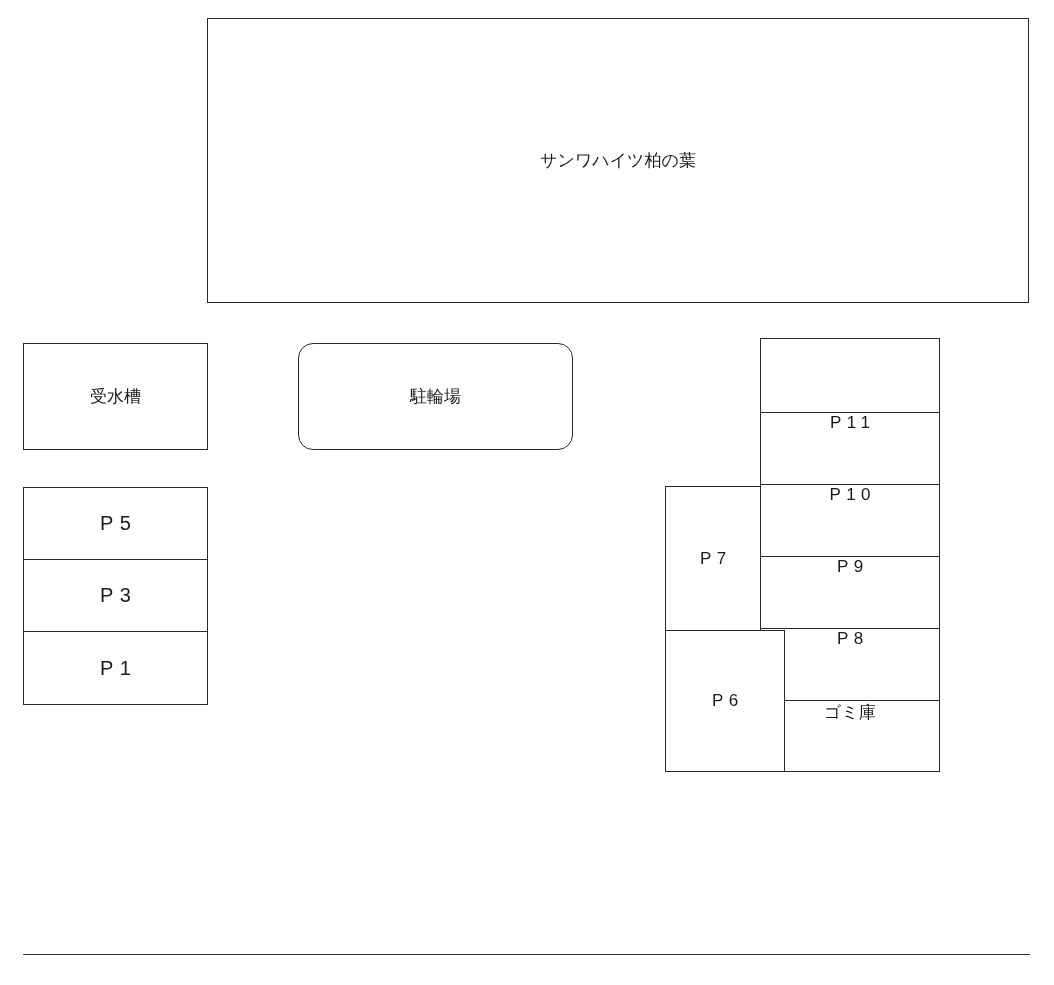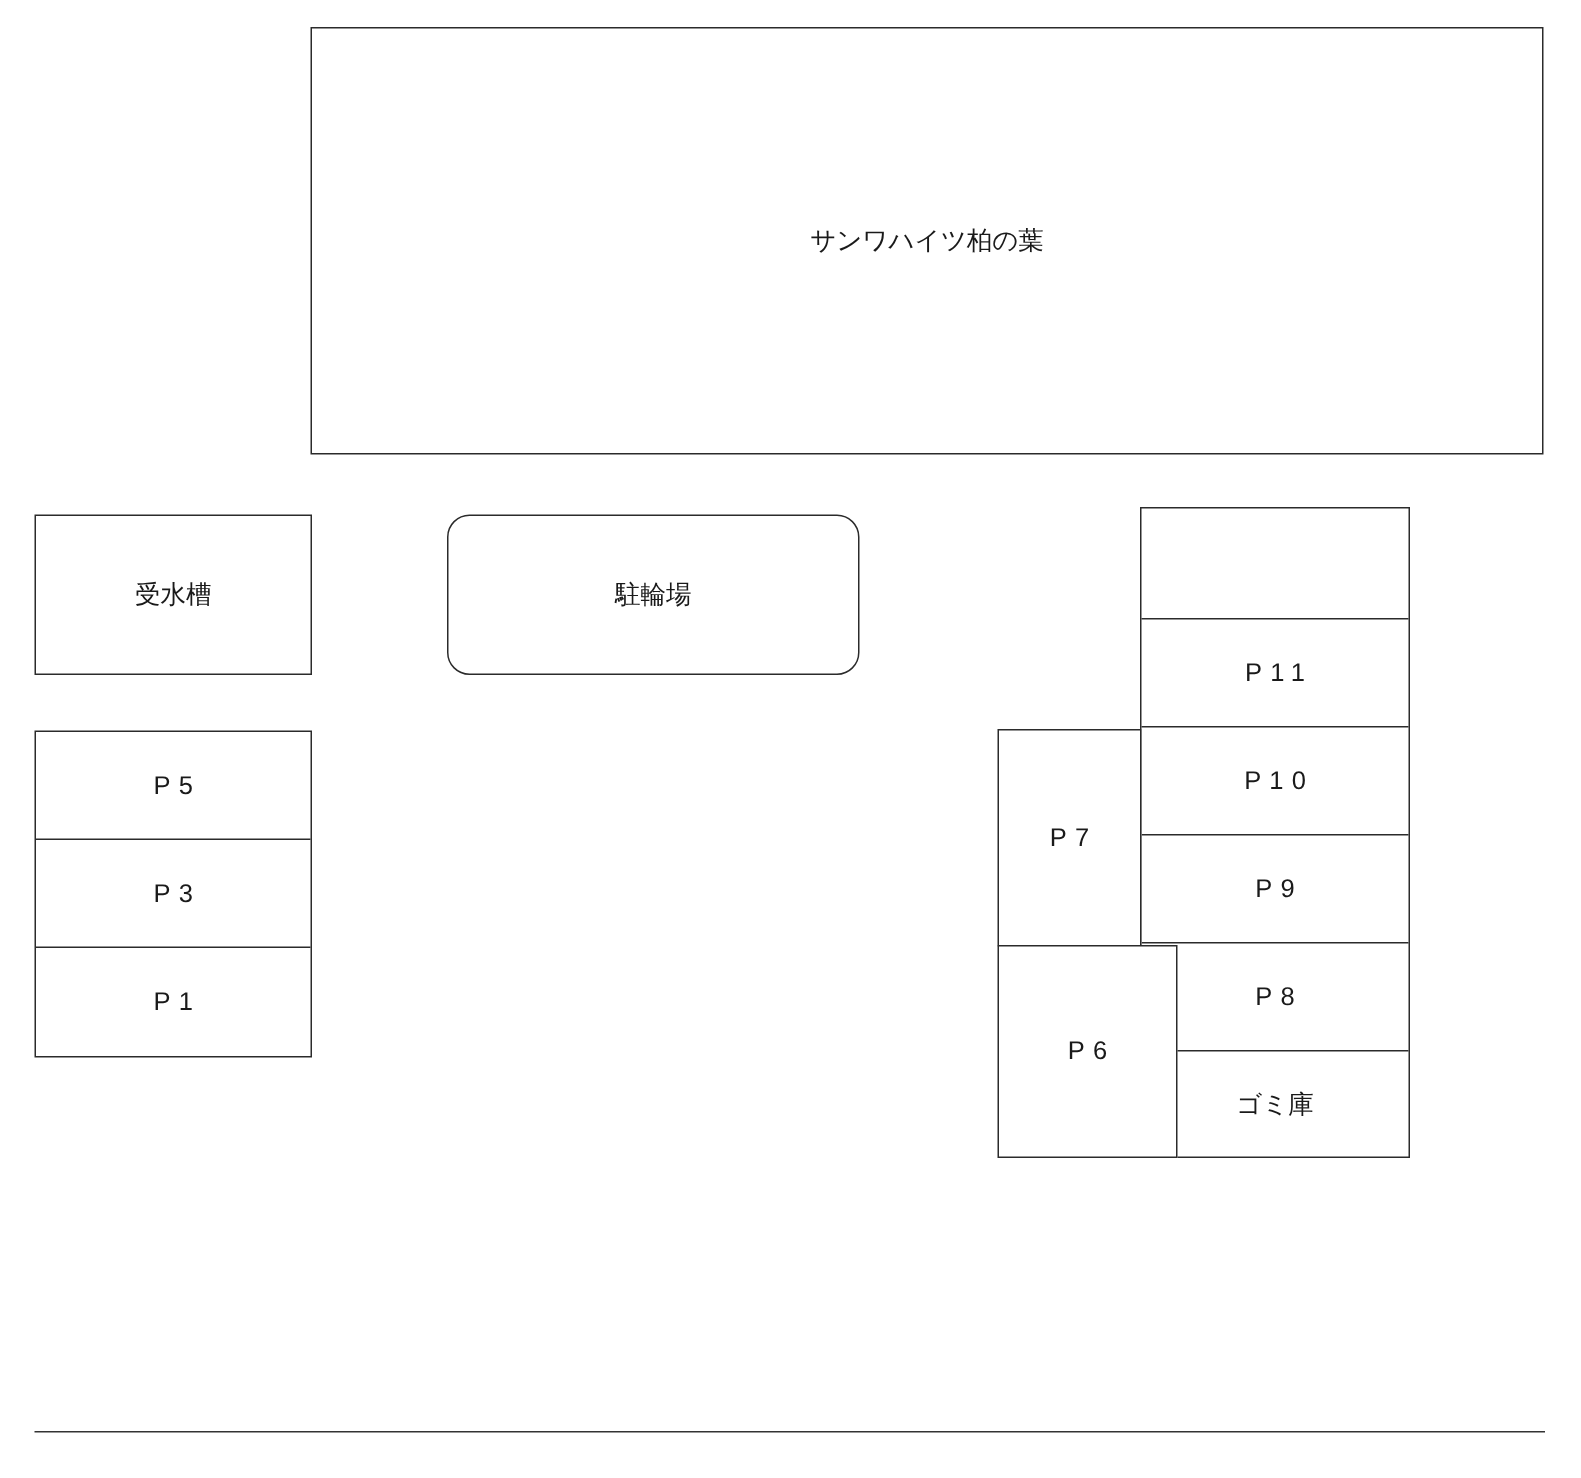--- a/index.html
+++ b/index.html
@@ -47,37 +47,36 @@
     border: 1px solid #2b2b2b;
     background: #ffffff;
   }
   .left-col .cell {
     box-sizing: border-box;
     height: 72px;
     border-bottom: 1px solid #2b2b2b;
     display: flex;
     align-items: center;
     justify-content: center;
-    font-size: 17px;
+    font-size: 20px;
   }
   .left-col .cell:last-child { border-bottom: none; }
   
   .right-col {
     position: absolute;
     left: 760px; top: 338px; width: 180px;
     box-sizing: border-box;
     border: 1px solid #2b2b2b;
     background: #ffffff;
   }
   .right-col .cell {
     box-sizing: border-box;
     height: 72px;
     border-bottom: 1px solid #2b2b2b;
     display: flex;
-    align-items: center;
     justify-content: center;
     font-size: 17px;
   }
   .right-col .cell:first-child { height: 74px; }
   .right-col .cell:last-child { border-bottom: none; height: 70px; }
   
   .p7 { left: 665px; top: 486px; width: 96px; height: 145px; align-items: center; }
   .p6 { left: 665px; top: 630px; width: 120px; height: 142px; }
   
   .ground-line {

